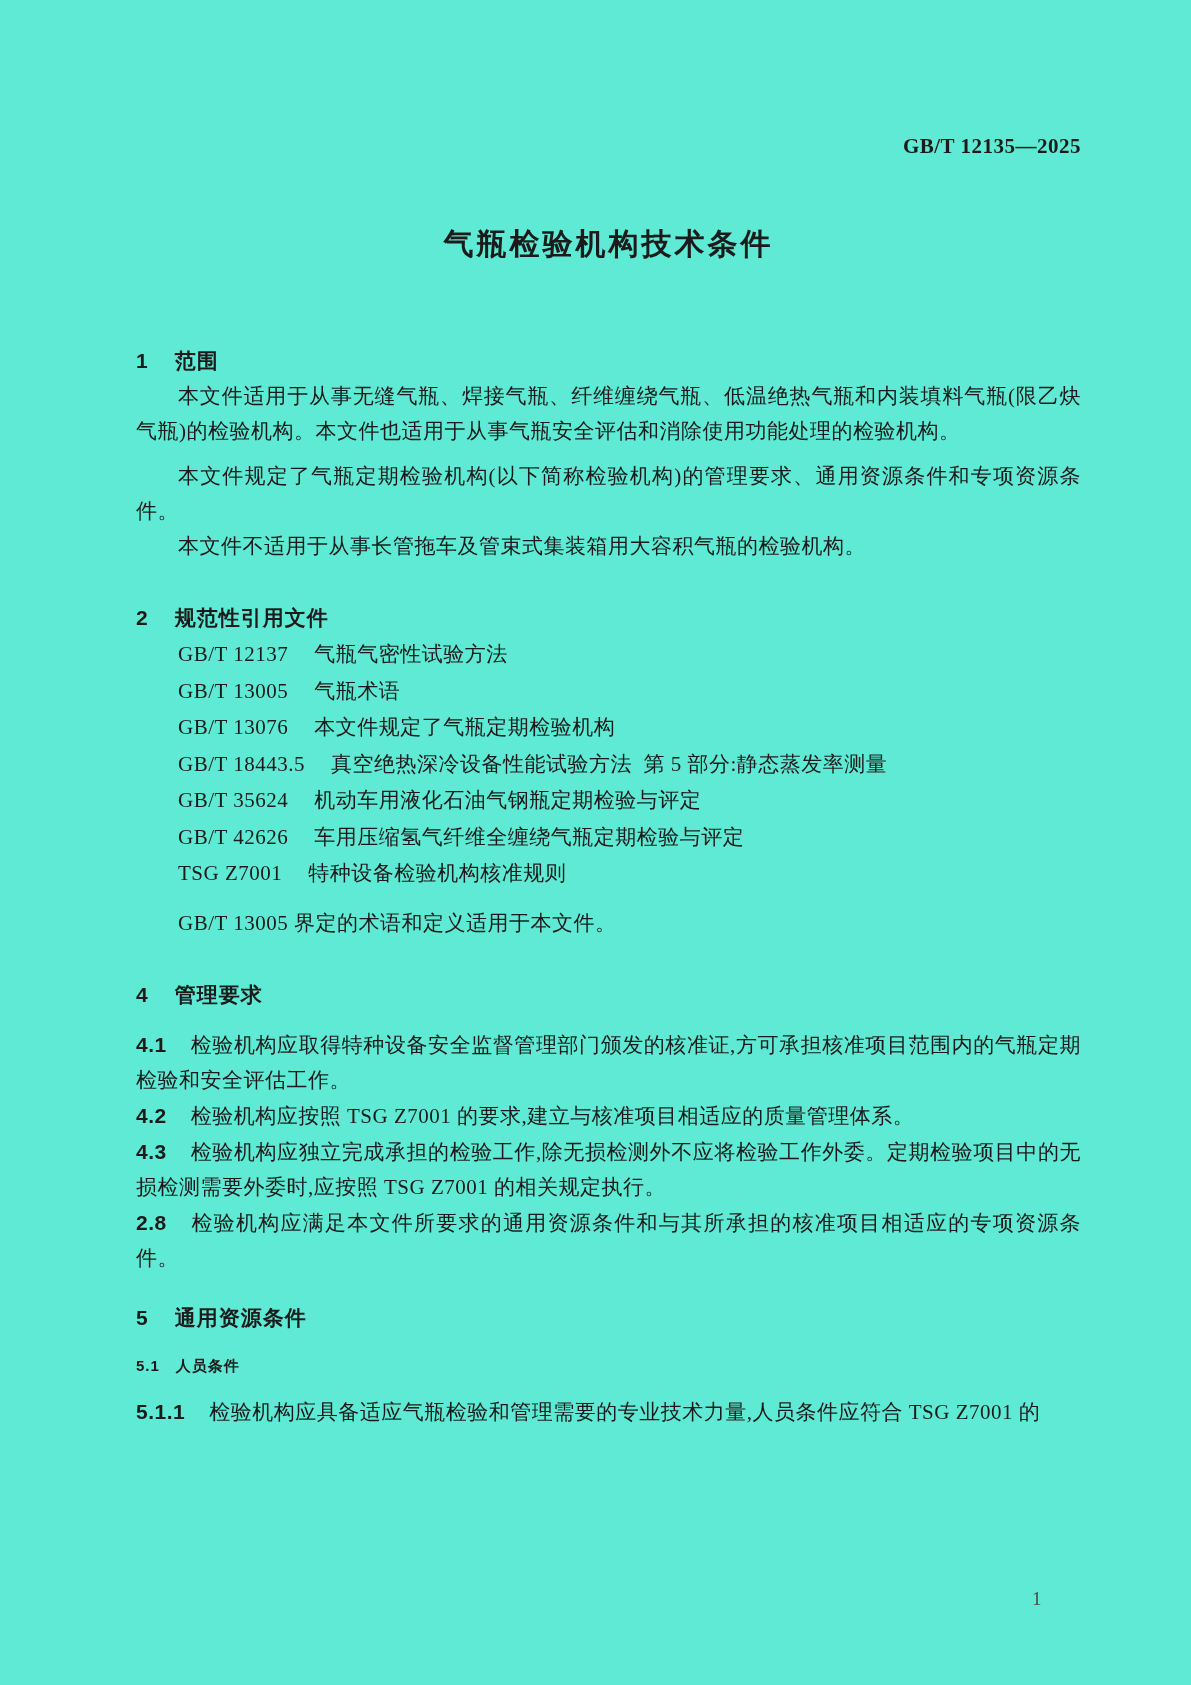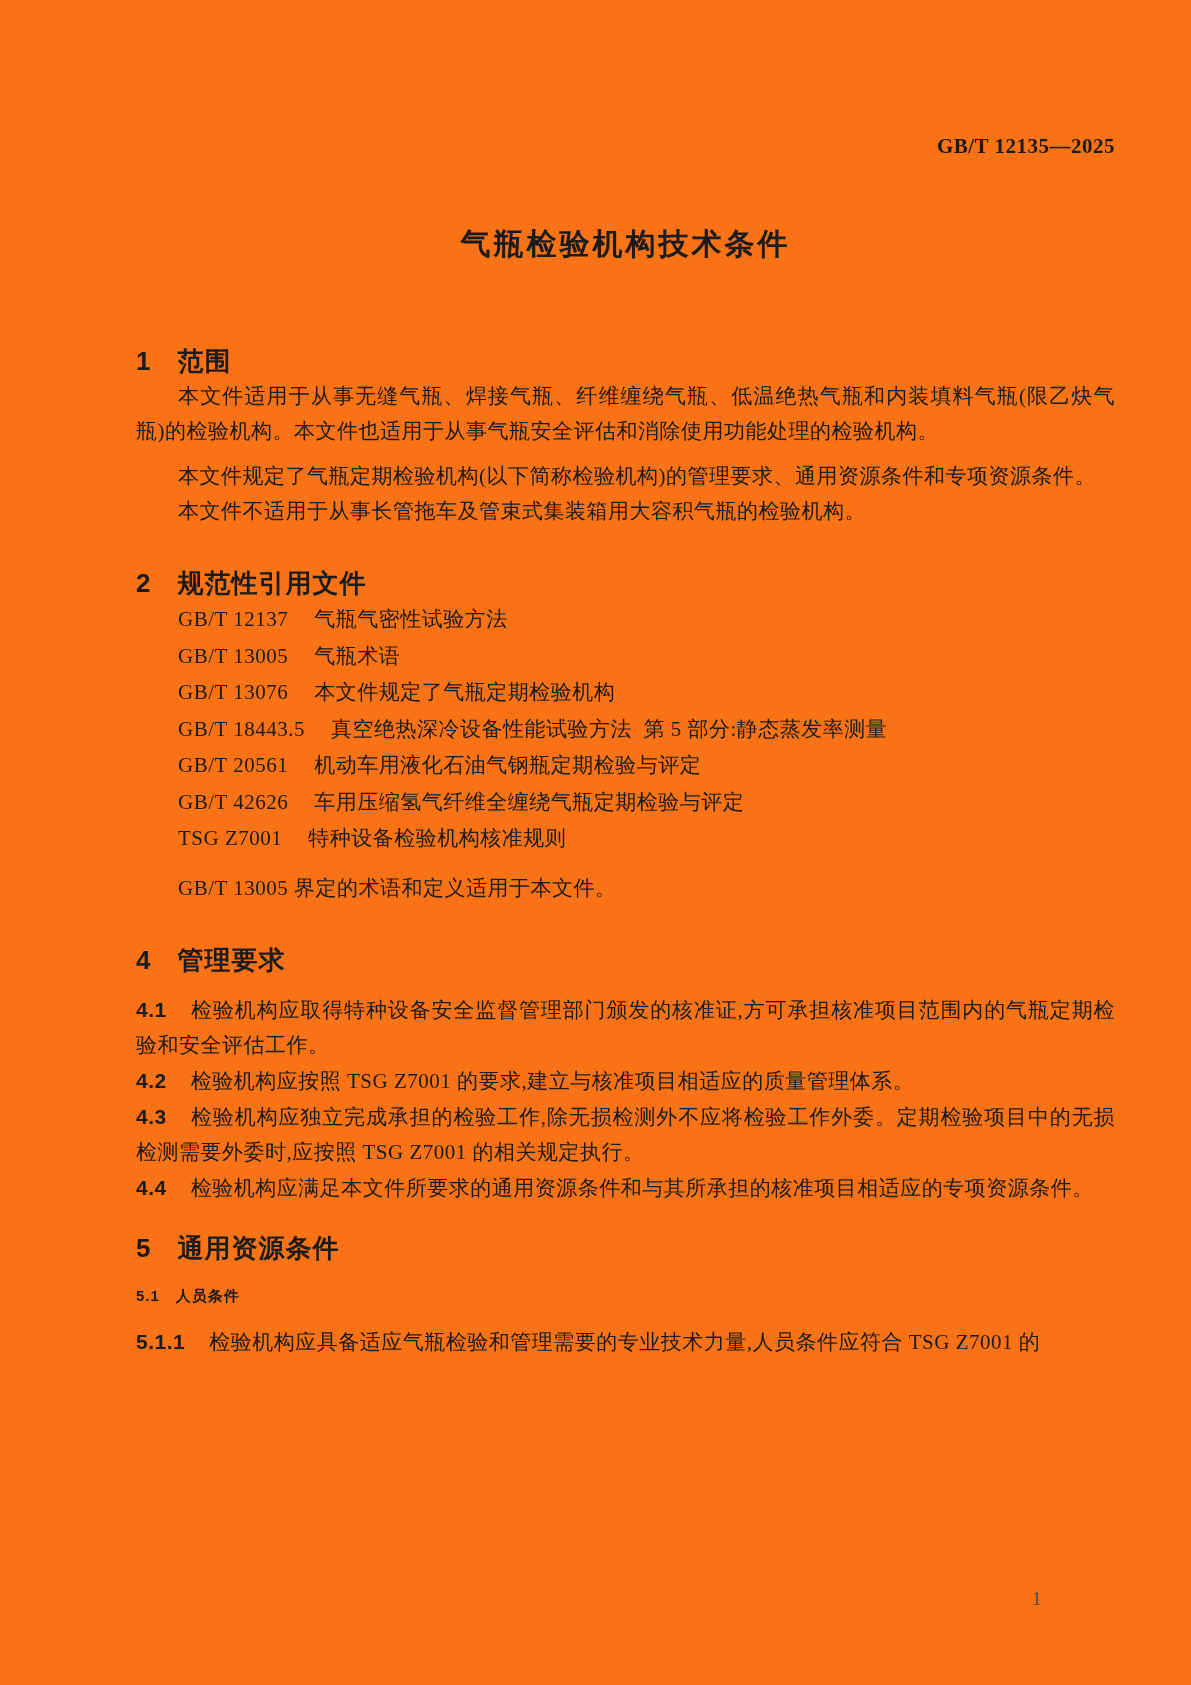--- a/index.html
+++ b/index.html
@@ -4,24 +4,24 @@
 <style>
   html, body {
     margin: 0;
     padding: 0;
     background: #fdfdfd;
   }
   .page {
     position: relative;
     width: 1191px;
     height: 1685px;
-    background: #f97316;
+    background: #5eead4;
     color: #1b1b1b;
     box-sizing: border-box;
-    padding: 133px 76px 0 136px;
+    padding: 133px 110px 0 136px;
     font-family: "Liberation Serif", "DejaVu Serif", serif;
     font-size: 21px;
     line-height: 35px;
     letter-spacing: 0.5px;
     overflow: hidden;
   }
   .doc-header {
     text-align: right;
     font-weight: bold;
     font-size: 21px;
@@ -33,21 +33,21 @@
     font-family: "Liberation Sans", "DejaVu Sans", sans-serif;
     font-weight: bold;
     font-size: 30px;
     line-height: 42px;
     letter-spacing: 3px;
   }
   .sec-heading {
     margin: 0;
     font-family: "Liberation Sans", "DejaVu Sans", sans-serif;
     font-weight: bold;
-    font-size: 26px;
+    font-size: 21px;
     line-height: 36px;
     letter-spacing: 1px;
   }
   .sec-heading .h-num { margin-right: 26px; }
   .sub-heading {
     margin: 14px 0 0 0;
     font-family: "Liberation Sans", "DejaVu Sans", sans-serif;
     font-weight: bold;
     font-size: 15px;
     line-height: 32px;
@@ -113,35 +113,35 @@
 
   <h2 class="sec-heading h2-s2">
     <span class="h-num">2</span><span>规范性引用文件</span>
   </h2>
 
   <div class="ref-list">
     <div class="ref-line"><span class="ref-code">GB/T 12137</span><span class="ref-title">气瓶气密性试验方法</span></div>
     <div class="ref-line"><span class="ref-code">GB/T 13005</span><span class="ref-title">气瓶术语</span></div>
     <div class="ref-line"><span class="ref-code">GB/T 13076</span><span class="ref-title">本文件规定了气瓶定期检验机构</span></div>
     <div class="ref-line"><span class="ref-code">GB/T 18443.5</span><span class="ref-title">真空绝热深冷设备性能试验方法  第 5 部分:静态蒸发率测量</span></div>
-    <div class="ref-line"><span class="ref-code">GB/T 20561</span><span class="ref-title">机动车用液化石油气钢瓶定期检验与评定</span></div>
+    <div class="ref-line"><span class="ref-code">GB/T 35624</span><span class="ref-title">机动车用液化石油气钢瓶定期检验与评定</span></div>
     <div class="ref-line"><span class="ref-code">GB/T 42626</span><span class="ref-title">车用压缩氢气纤维全缠绕气瓶定期检验与评定</span></div>
     <div class="ref-line"><span class="ref-code">TSG Z7001</span><span class="ref-title">特种设备检验机构核准规则</span></div>
   </div>
 
   <p class="body-p" style="margin-top:14px;">GB/T 13005 界定的术语和定义适用于本文件。</p>
 
   <h2 class="sec-heading h2-s4">
     <span class="h-num">4</span><span>管理要求</span>
   </h2>
   <div class="clauses">
     <p class="clause"><span class="clause-num">4.1</span><span>检验机构应取得特种设备安全监督管理部门颁发的核准证,方可承担核准项目范围内的气瓶定期检验和安全评估工作。</span></p>
     <p class="clause"><span class="clause-num">4.2</span><span>检验机构应按照 TSG Z7001 的要求,建立与核准项目相适应的质量管理体系。</span></p>
     <p class="clause"><span class="clause-num">4.3</span><span>检验机构应独立完成承担的检验工作,除无损检测外不应将检验工作外委。定期检验项目中的无损检测需要外委时,应按照 TSG Z7001 的相关规定执行。</span></p>
-    <p class="clause"><span class="clause-num">4.4</span><span>检验机构应满足本文件所要求的通用资源条件和与其所承担的核准项目相适应的专项资源条件。</span></p>
+    <p class="clause"><span class="clause-num">2.8</span><span>检验机构应满足本文件所要求的通用资源条件和与其所承担的核准项目相适应的专项资源条件。</span></p>
   </div>
 
   <h2 class="sec-heading h2-s5">
     <span class="h-num">5</span><span>通用资源条件</span>
   </h2>
   <h3 class="sub-heading">
     <span class="h-num">5.1</span><span>人员条件</span>
   </h3>
   <p class="clause clause-511"><span class="clause-num">5.1.1</span><span>检验机构应具备适应气瓶检验和管理需要的专业技术力量,人员条件应符合 TSG Z7001 的</span></p>
 

